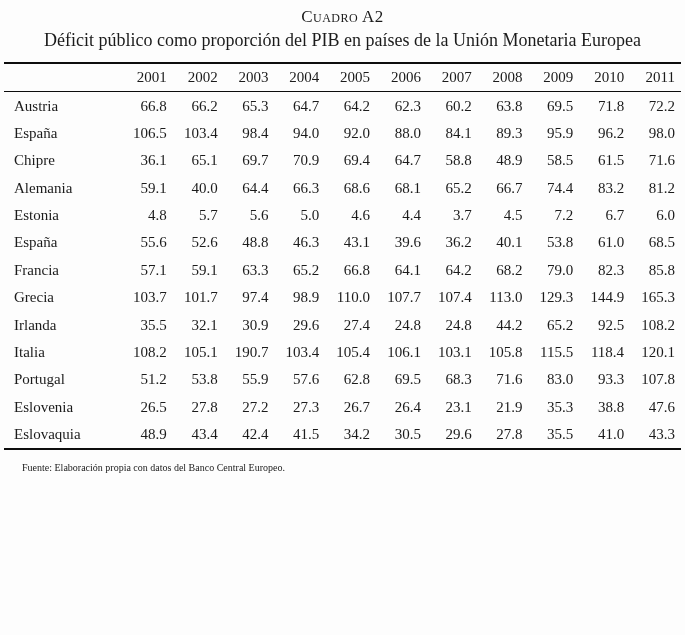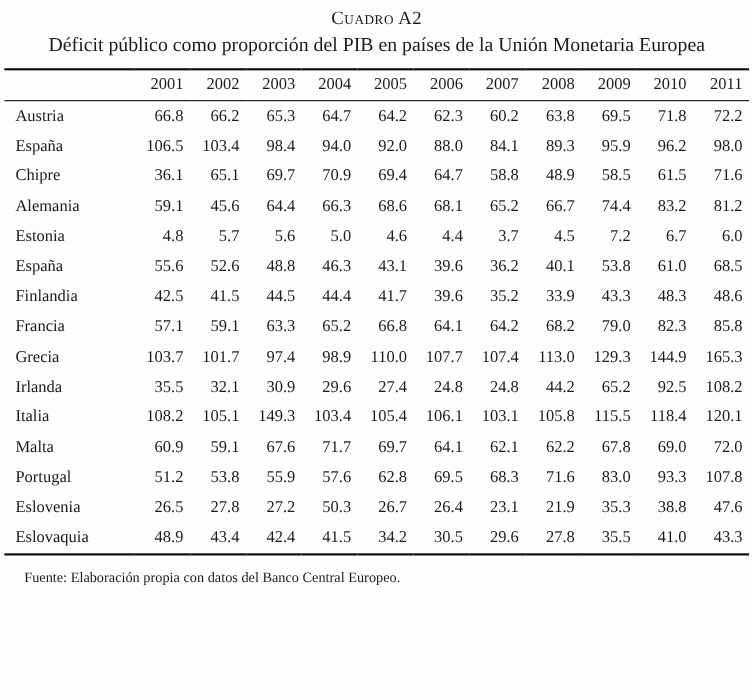--- a/index.html
+++ b/index.html
@@ -51,21 +51,21 @@
   }
   table.deficit-table th.corner,
   table.deficit-table td.country {
     text-align: left;
     padding-left: 10px;
     width: 102px;
   }
   .source {
     margin-top: 6px;
     margin-left: 22px;
-    font-size: 13px;
+    font-size: 10px;
   }
 </style>
 </head>
 <body>
 
 <div class="page">
   <div class="title">Cuadro A2</div>
   <div class="subtitle">Déficit público como proporción del PIB en países de la Unión Monetaria Europea</div>
 
   <table class="deficit-table">
@@ -124,21 +124,21 @@
           <td>64.7</td>
           <td>58.8</td>
           <td>48.9</td>
           <td>58.5</td>
           <td>61.5</td>
           <td>71.6</td>
         </tr>
         <tr>
           <td class="country">Alemania</td>
           <td>59.1</td>
-          <td>45.6</td>
+          <td>40.0</td>
           <td>64.4</td>
           <td>66.3</td>
           <td>68.6</td>
           <td>68.1</td>
           <td>65.2</td>
           <td>66.7</td>
           <td>74.4</td>
           <td>83.2</td>
           <td>81.2</td>
         </tr>
@@ -164,34 +164,20 @@
           <td>46.3</td>
           <td>43.1</td>
           <td>39.6</td>
           <td>36.2</td>
           <td>40.1</td>
           <td>53.8</td>
           <td>61.0</td>
           <td>68.5</td>
         </tr>
         <tr>
-          <td class="country">Finlandia</td>
-          <td>42.5</td>
-          <td>41.5</td>
-          <td>44.5</td>
-          <td>44.4</td>
-          <td>41.7</td>
-          <td>39.6</td>
-          <td>35.2</td>
-          <td>33.9</td>
-          <td>43.3</td>
-          <td>48.3</td>
-          <td>48.6</td>
-        </tr>
-        <tr>
           <td class="country">Francia</td>
           <td>57.1</td>
           <td>59.1</td>
           <td>63.3</td>
           <td>65.2</td>
           <td>66.8</td>
           <td>64.1</td>
           <td>64.2</td>
           <td>68.2</td>
           <td>79.0</td>
@@ -223,64 +209,50 @@
           <td>24.8</td>
           <td>44.2</td>
           <td>65.2</td>
           <td>92.5</td>
           <td>108.2</td>
         </tr>
         <tr>
           <td class="country">Italia</td>
           <td>108.2</td>
           <td>105.1</td>
-          <td>149.3</td>
+          <td>190.7</td>
           <td>103.4</td>
           <td>105.4</td>
           <td>106.1</td>
           <td>103.1</td>
           <td>105.8</td>
           <td>115.5</td>
           <td>118.4</td>
           <td>120.1</td>
-        </tr>
-        <tr>
-          <td class="country">Malta</td>
-          <td>60.9</td>
-          <td>59.1</td>
-          <td>67.6</td>
-          <td>71.7</td>
-          <td>69.7</td>
-          <td>64.1</td>
-          <td>62.1</td>
-          <td>62.2</td>
-          <td>67.8</td>
-          <td>69.0</td>
-          <td>72.0</td>
         </tr>
         <tr>
           <td class="country">Portugal</td>
           <td>51.2</td>
           <td>53.8</td>
           <td>55.9</td>
           <td>57.6</td>
           <td>62.8</td>
           <td>69.5</td>
           <td>68.3</td>
           <td>71.6</td>
           <td>83.0</td>
           <td>93.3</td>
           <td>107.8</td>
         </tr>
         <tr>
           <td class="country">Eslovenia</td>
           <td>26.5</td>
           <td>27.8</td>
           <td>27.2</td>
-          <td>50.3</td>
+          <td>27.3</td>
           <td>26.7</td>
           <td>26.4</td>
           <td>23.1</td>
           <td>21.9</td>
           <td>35.3</td>
           <td>38.8</td>
           <td>47.6</td>
         </tr>
         <tr>
           <td class="country">Eslovaquia</td>

